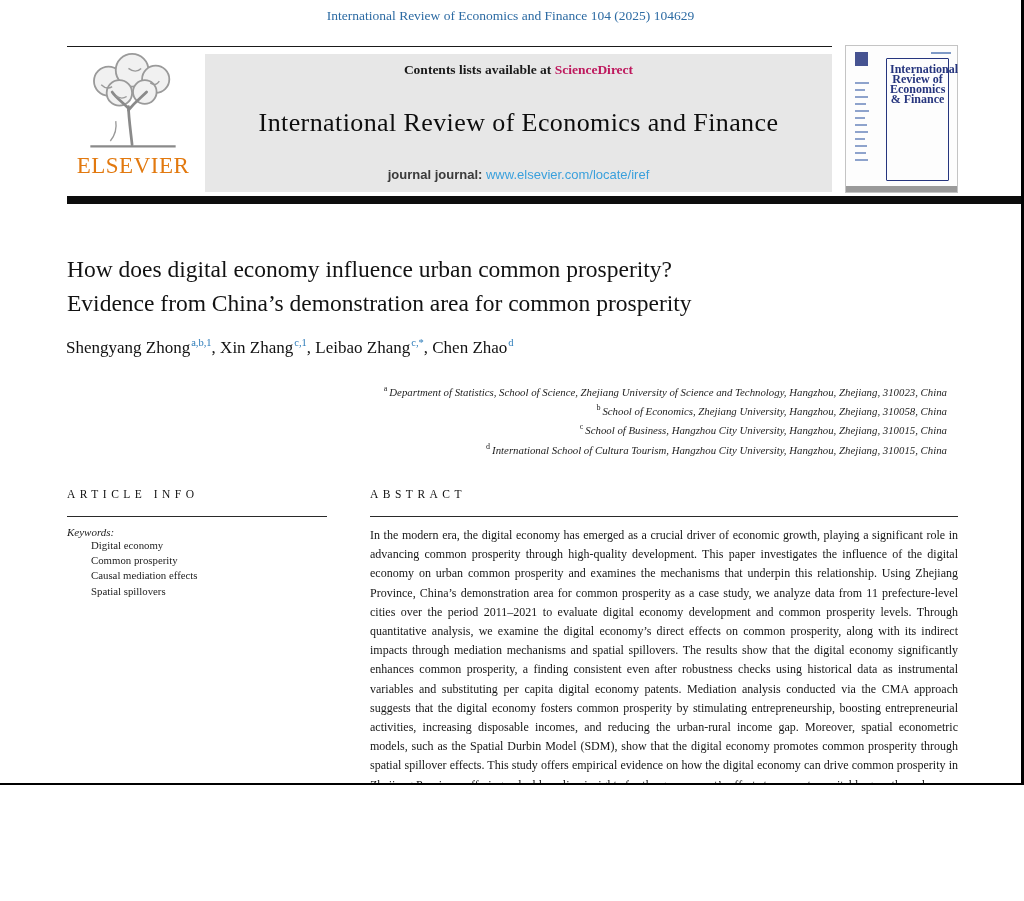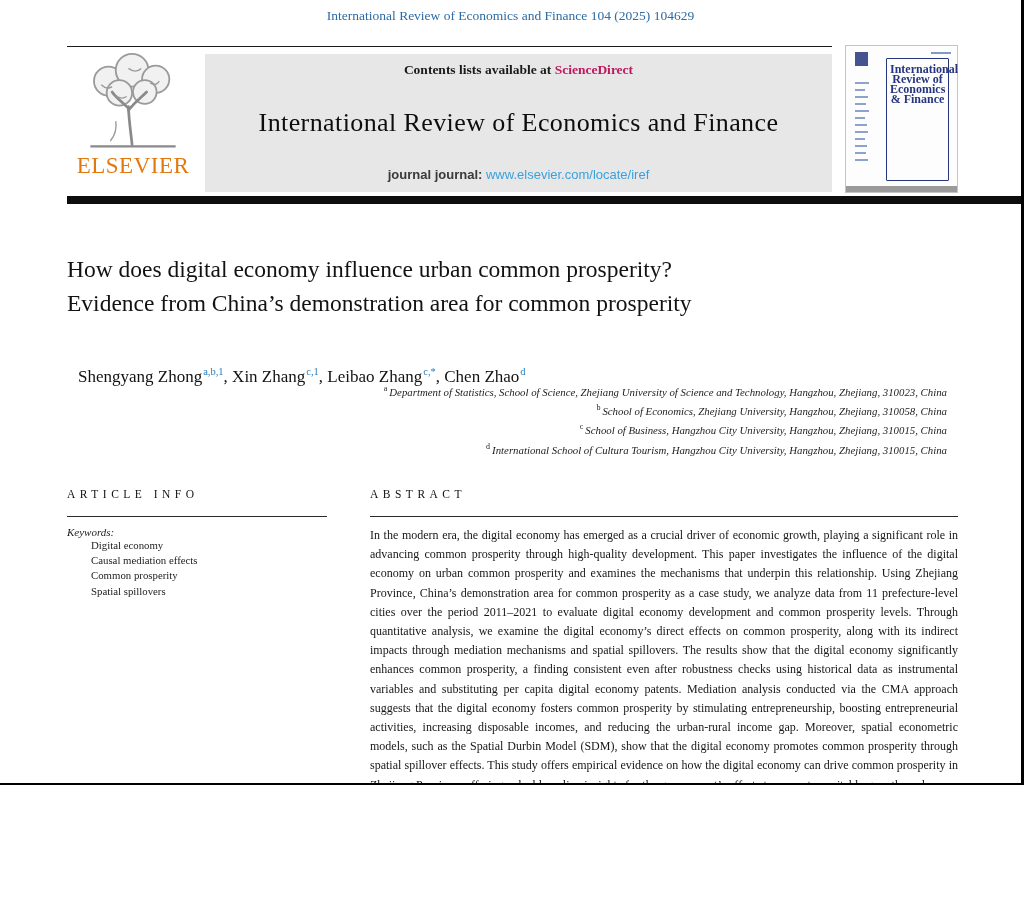--- a/index.html
+++ b/index.html
@@ -127,25 +127,24 @@
   .article-title {
     position: absolute;
     left: 67px; top: 252px;
     width: 860px;
     font-size: 23.5px;
     line-height: 34px;
     color: #121212;
   }
   .authors {
     position: absolute;
-    left: 78px; top: 337px;
+    left: 66px; top: 337px;
     width: 860px;
     font-size: 17px;
     color: #121212;
-    margin-top: 29px;
   }
   .authors sup {
     color: #2b7bb9;
     font-size: 10.5px;
     margin-left: 1px;
   }
   .affiliations {
     position: absolute;
     left: 67px; top: 381px;
     width: 880px;
@@ -287,22 +286,22 @@
     <div><sup>b</sup><span>School of Economics, Zhejiang University, Hangzhou, Zhejiang, 310058, China</span></div>
     <div><sup>c</sup><span>School of Business, Hangzhou City University, Hangzhou, Zhejiang, 310015, China</span></div>
     <div><sup>d</sup><span>International School of Cultura Tourism, Hangzhou City University, Hangzhou, Zhejiang, 310015, China</span></div>
   </div>
 
   <div class="info-col">
     <div class="sec-heading">ARTICLE INFO</div>
     <div class="sec-rule"></div>
     <div class="keywords-label">Keywords:</div>
     <div class="keyword-item">Digital economy</div>
+    <div class="keyword-item">Common prosperity</div>
     <div class="keyword-item">Causal mediation effects</div>
-    <div class="keyword-item">Common prosperity</div>
     <div class="keyword-item">Spatial spillovers</div>
   </div>
 
   <div class="abstract-col">
     <div class="sec-heading">ABSTRACT</div>
     <div class="sec-rule"></div>
     <div class="abstract-text">In the modern era, the digital economy has emerged as a crucial driver of economic growth, playing a significant role in advancing common prosperity through high-quality development. This paper investigates the influence of the digital economy on urban common prosperity and examines the mechanisms that underpin this relationship. Using Zhejiang Province, China’s demonstration area for common prosperity as a case study, we analyze data from 11 prefecture-level cities over the period 2011–2021 to evaluate digital economy development and common prosperity levels. Through quantitative analysis, we examine the digital economy’s direct effects on common prosperity, along with its indirect impacts through mediation mechanisms and spatial spillovers. The results show that the digital economy significantly enhances common prosperity, a finding consistent even after robustness checks using historical data as instrumental variables and substituting per capita digital economy patents. Mediation analysis conducted via the CMA approach suggests that the digital economy fosters common prosperity by stimulating entrepreneurship, boosting entrepreneurial activities, increasing disposable incomes, and reducing the urban-rural income gap. Moreover, spatial econometric models, such as the Spatial Durbin Model (SDM), show that the digital economy promotes common prosperity through spatial spillover effects. This study offers empirical evidence on how the digital economy can drive common prosperity in Zhejiang Province, offering valuable policy insights for the government’s efforts to promote equitable growth, and serves as a reference for other regions across the country.</div>
   </div>
 
   <div class="bottom-rule"></div>

